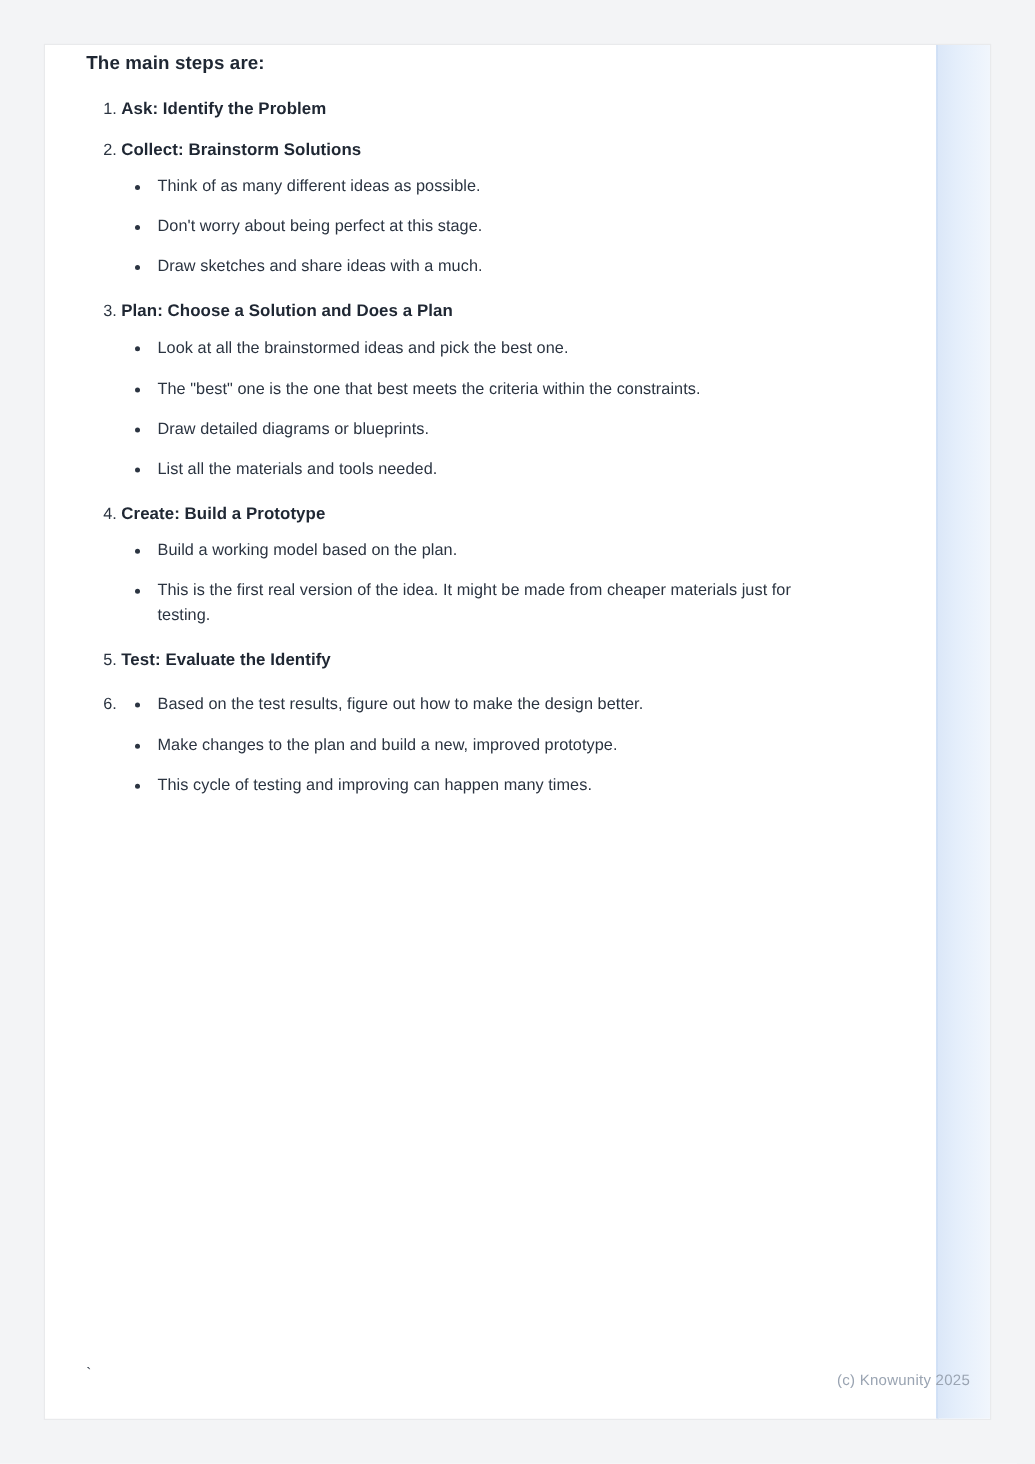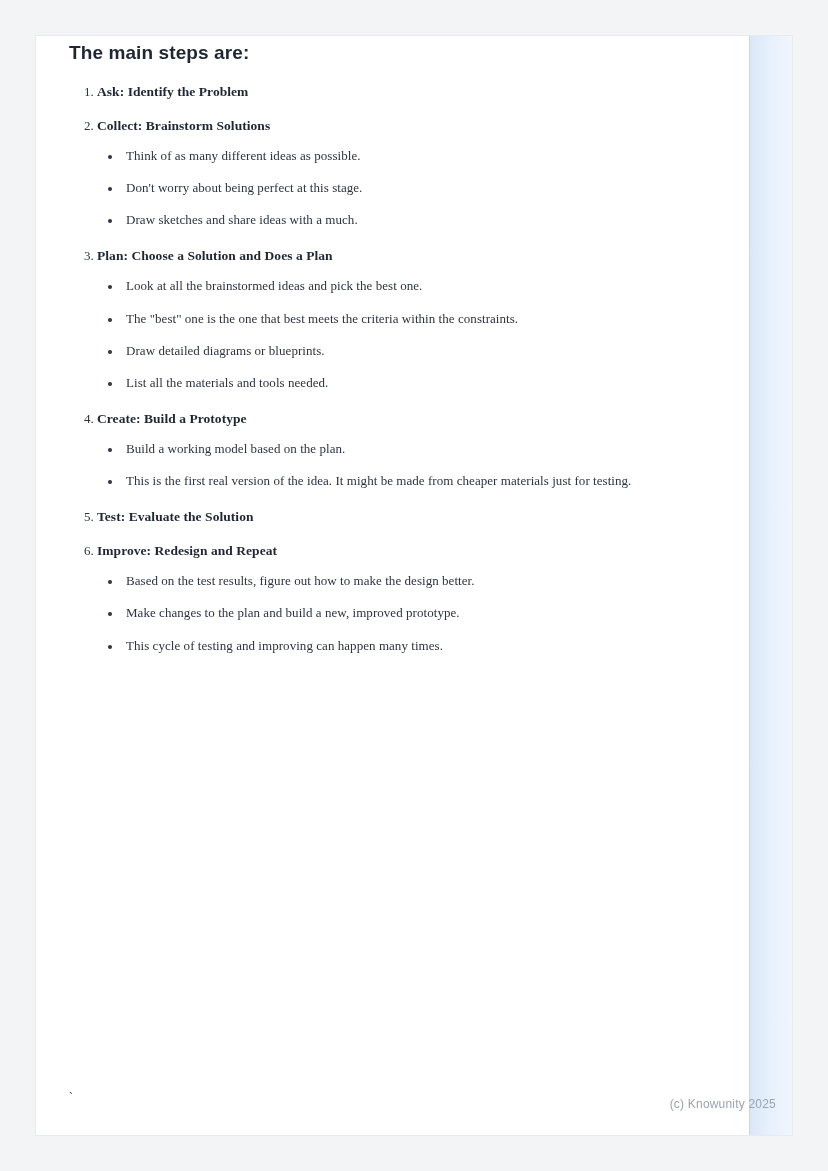--- a/index.html
+++ b/index.html
@@ -39,37 +39,36 @@
     height: 100%;
     background: #c4d8f3;
   }
   .content {
     position: absolute;
     left: 33px;
     top: 6px;
     width: 600px;
   }
   .intro {
-    font-size: 19px;
+    font-size: 15px;
     font-weight: bold;
     color: #1f2733;
     margin: 0 0 20px 0;
     letter-spacing: 0.1px;
   }
   ol.steps {
     margin: 0;
     padding: 0 0 0 28px;
     list-style-type: decimal;
     color: #1f2733;
   }
   ol.steps > li {
     margin: 16px 0 14px 0;
     font-size: 13px;
     color: #2b3441;
-    font-family: Liberation Serif, serif;
   }
   ol.steps > li::marker {
     font-size: 13px;
     color: #2b3441;
   }
   .step-title {
     font-size: 13.5px;
     font-weight: bold;
     color: #1f2733;
     display: block;
@@ -152,25 +151,24 @@
 
       <li>
         <span class="step-title">Create: Build a Prototype</span>
         <ul class="bullets">
           <li>Build a working model based on the plan.</li>
           <li>This is the first real version of the idea. It might be made from cheaper materials just for testing.</li>
         </ul>
       </li>
 
       <li>
-        <span class="step-title">Test: Evaluate the Solution</span>
+        <span class="step-title">Test: Evaluate the Identify</span>
       </li>
 
       <li>
-        <span class="step-title">Improve: Redesign and Repeat</span>
         <ul class="bullets">
           <li>Based on the test results, figure out how to make the design better.</li>
           <li>Make changes to the plan and build a new, improved prototype.</li>
           <li>This cycle of testing and improving can happen many times.</li>
         </ul>
       </li>
 
     </ol>
   </div>
 

